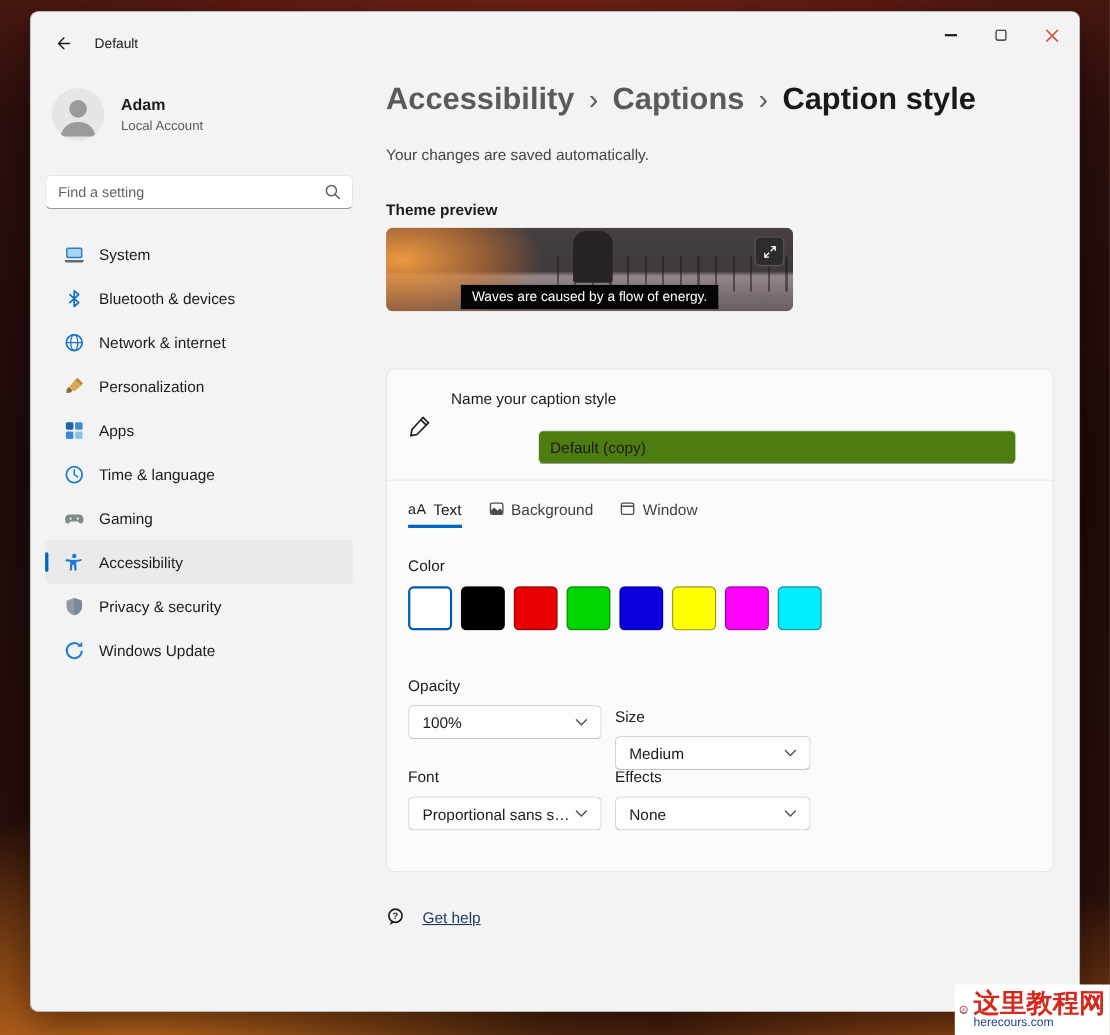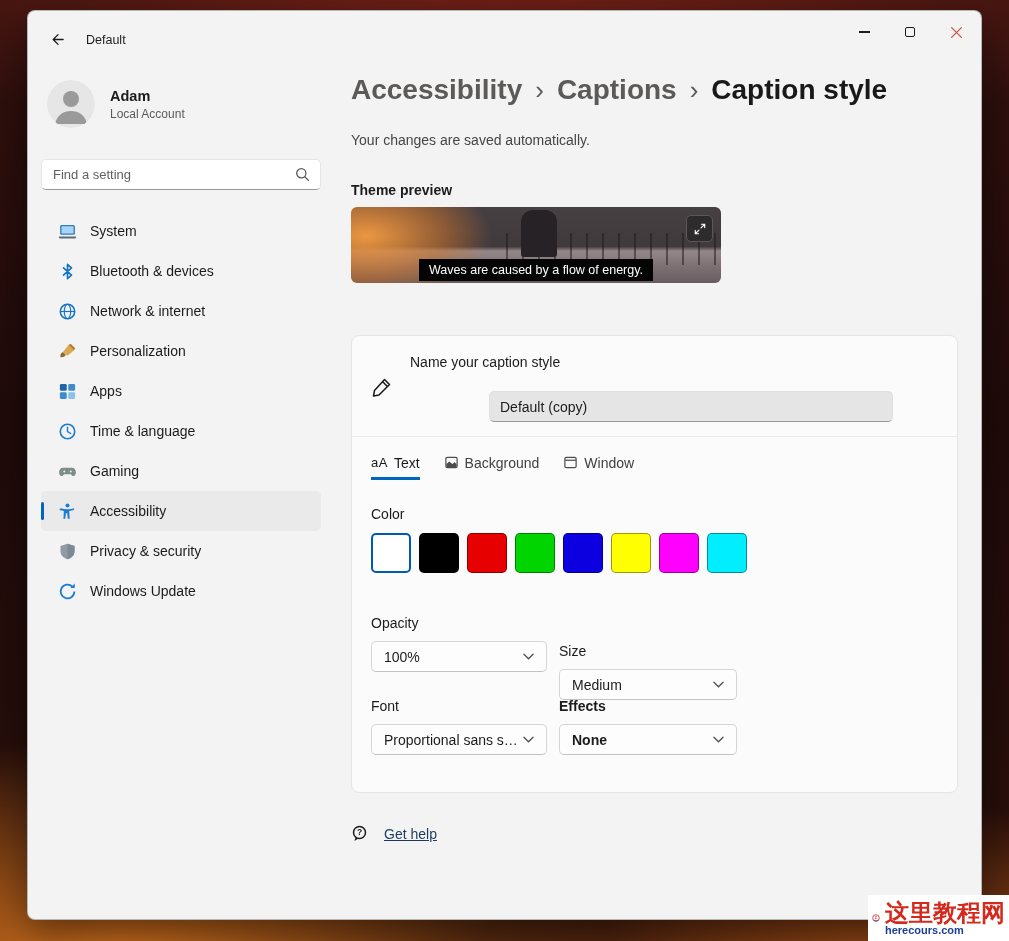--- a/index.html
+++ b/index.html
@@ -73,22 +73,22 @@
     background:#050505; color:#ffffff; font-size:12.5px; line-height:22px;
     padding:0 10px; white-space:nowrap; }
   .expand-btn { position:absolute; top:8px; right:8px; width:27px; height:27px;
     background:#2e2b2d; border:1px solid #5a575a; border-radius:5px;
     display:flex; align-items:center; justify-content:center; cursor:pointer; }
   
   .card { position:absolute; left:0; top:324px; width:607px; height:458px;
     background:#fbfbfb; border:1px solid #e5e5e5; border-radius:8px; }
   .rename-icon { position:absolute; left:19px; top:40px; }
   .name-label { position:absolute; left:58px; top:18px; font-size:14px; }
-  .name-input { position:absolute; left:137px; top:55px; width:404px; height:31px;
-    background:#e5e5e5; border:1px solid #e0e0e0; border-bottom:1px solid #9a9a9a;
+  .name-input { position:absolute; left:137px; top:55px; width:435px; height:31px;
+    background:#4d7c0f; border:1px solid #e0e0e0; border-bottom:1px solid #9a9a9a;
     border-radius:5px; padding:0 10px; font-size:14px; font-family:inherit; color:#1b1b1b; }
   .card-divider { position:absolute; left:0; top:100px; width:100%; height:1px; background:#e8e8e8; }
   .tabs { position:absolute; left:19px; top:112px; display:flex; gap:24px; }
   .tab { display:flex; align-items:center; gap:6px; height:32px;
     font-size:14px; color:#3f3f3f; border-bottom:3px solid transparent; cursor:pointer; }
   .tab.selected { color:#191919; border-bottom-color:#0067c0; }
   .tab-aa { font-size:13px; letter-spacing:.5px; }
   .color-label { position:absolute; left:19px; top:170px; font-size:14px; }
   .swatches { position:absolute; left:19px; top:197px; display:flex; gap:8px; }
   .swatch { width:40px; height:40px; border-radius:5px; border:1px solid rgba(0,0,0,.4); cursor:pointer; }
@@ -99,21 +99,21 @@
     border-bottom-color:#c2c2c2; border-radius:5px; display:flex; align-items:center;
     justify-content:space-between; padding:0 12px; font-size:14px; cursor:pointer; }
   
   .gethelp { position:absolute; left:0; top:814px; display:flex; align-items:center; gap:16px; }
   .gethelp-link { font-size:14px; color:#1d3a5f; text-decoration:underline; cursor:pointer; }
   
   .watermark { position:absolute; right:0; bottom:0; width:141px; height:46px;
     background:#ffffff; display:flex; align-items:center; gap:5px; padding:3px 4px; z-index:10; }
   .wm-text { display:flex; flex-direction:column; line-height:1.05; }
   .wm-title { color:#d42a1e; font-weight:bold; font-size:24px; white-space:nowrap; }
-  .wm-domain { color:#1c3f94; font-weight:bold; font-size:11px; }
+  .wm-domain { color:#1c3f94; font-weight:normal; font-size:11px; }
 </style>
 </head>
 <body>
 
 <div class="window">
 
   <div class="titlebar">
     <div class="back-btn">
       <svg viewBox="0 0 16 16" width="15" height="15">
           <path d="M8.6 2.8 L3.4 8 l5.2 5.2 M3.6 8 H14" fill="none" stroke="#1b1b1b" stroke-width="1.4" stroke-linecap="round" stroke-linejoin="round"></path>
@@ -349,21 +349,21 @@
       </div>
       <div class="field" style="left:19px; top:362px;">
         <div class="field-label">Font</div>
         <div class="dropdown" style="width:176px;">
           <span style="overflow:hidden; white-space:nowrap; text-overflow:ellipsis; max-width:135px;">Proportional sans s…</span>
           <svg viewBox="0 0 12 7" width="11" height="7">
               <path d="M1 1 L6 6 L11 1" fill="none" stroke="#505050" stroke-width="1.4" stroke-linecap="round"></path>
             </svg>
         </div>
       </div>
-      <div class="field" style="left:207px; top:362px;font-weight:bold;">
+      <div class="field" style="left:207px; top:362px;">
         <div class="field-label">Effects</div>
         <div class="dropdown" style="width:178px;">
           <span>None</span>
           <svg viewBox="0 0 12 7" width="11" height="7">
               <path d="M1 1 L6 6 L11 1" fill="none" stroke="#505050" stroke-width="1.4" stroke-linecap="round"></path>
             </svg>
         </div>
       </div>
     </div>
 

